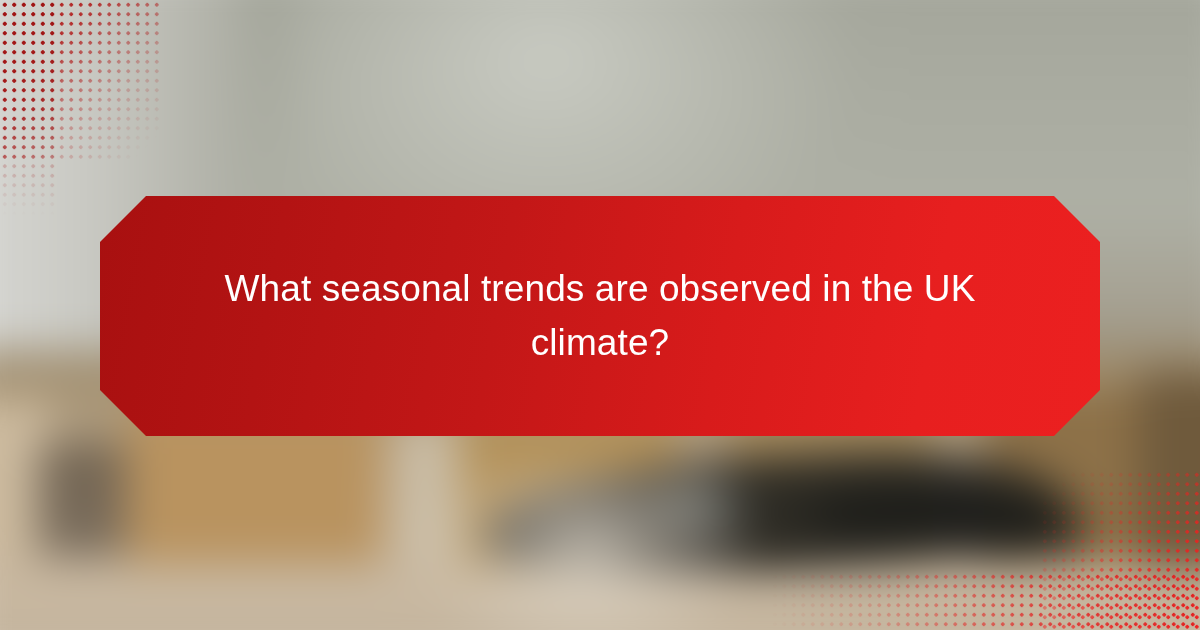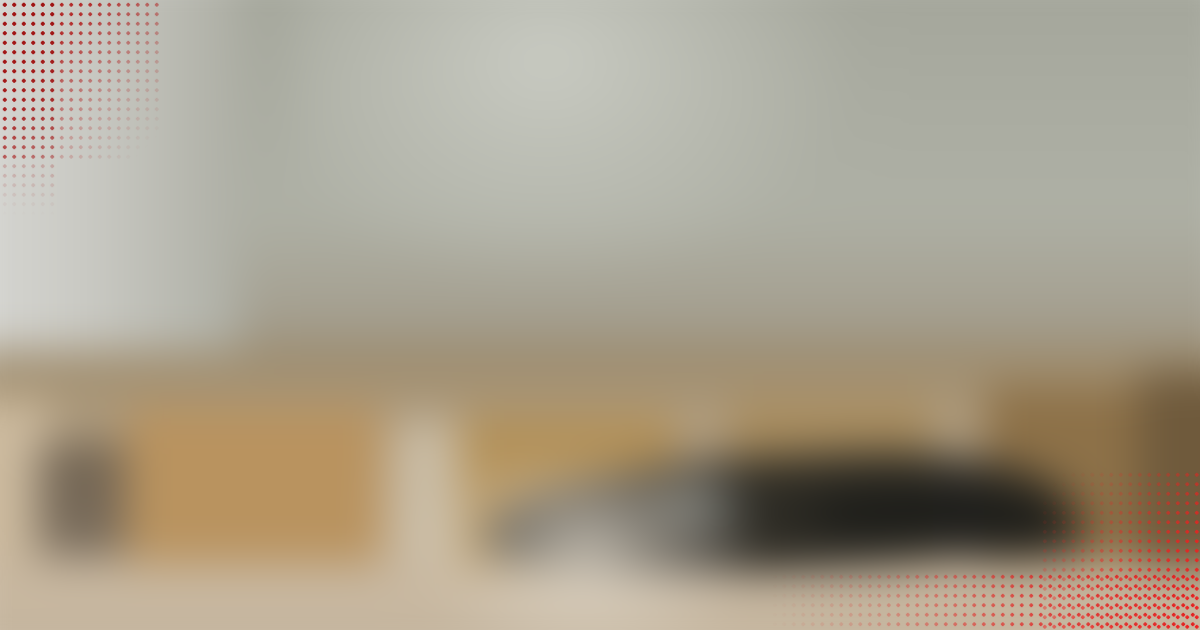--- a/index.html
+++ b/index.html
@@ -239,14 +239,17 @@
     <div class="bg-object-hi"></div>
 
     <div class="bg-floor-gloss"></div>
   </div>
 
   <div class="dots dots-tl-block"></div>
   <div class="dots dots-tl-col"></div>
   <div class="dots dots-br-block"></div>
   <div class="dots dots-br-row"></div>
 
+  <div class="banner">
+    <h1 class="banner-title">What seasonal trends are observed in the UK climate?</h1>
+  </div>
 
 </div>
 
 </body></html>

